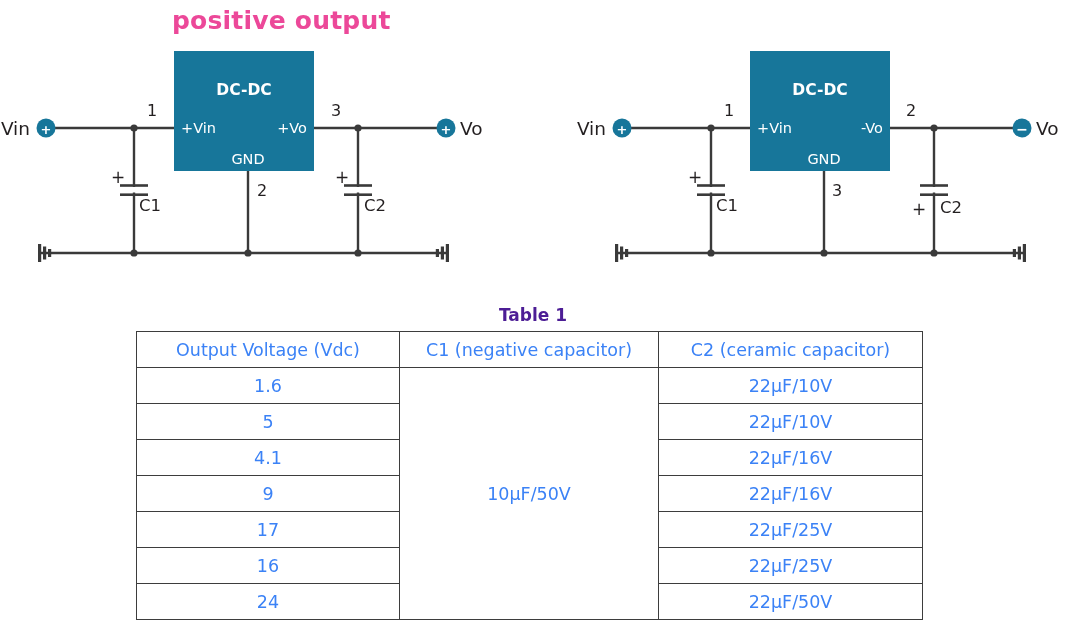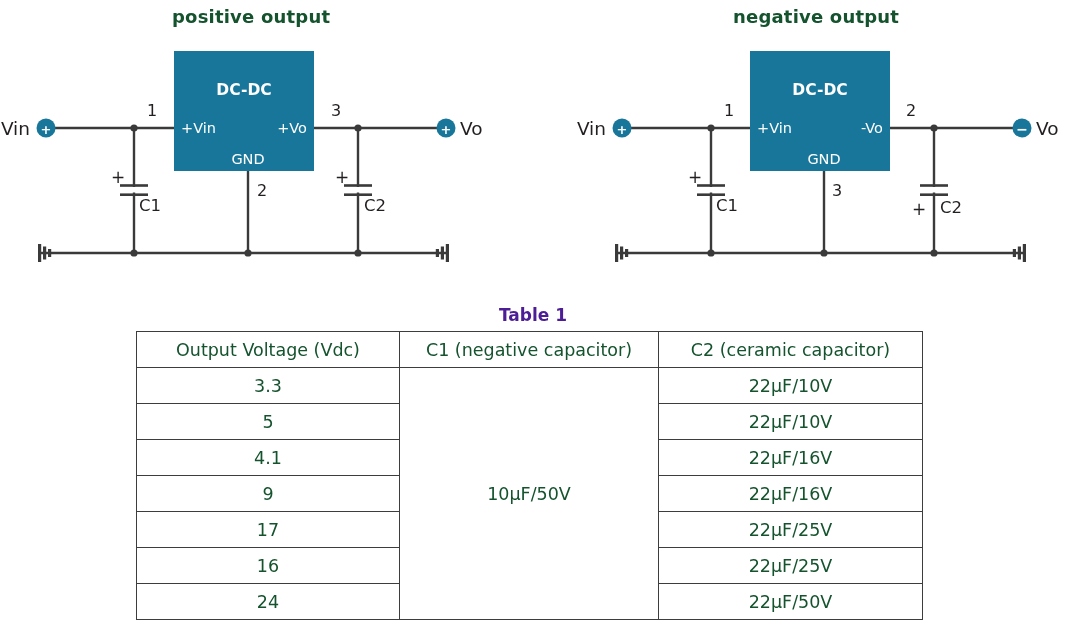--- a/index.html
+++ b/index.html
@@ -1,43 +1,42 @@
 <!DOCTYPE html>
 <html><head>
 <meta charset="utf-8">
 <style>
   html,body{margin:0;padding:0;background:#ffffff;}
   body{width:1066px;height:623px;position:relative;overflow:hidden;
        font-family:"DejaVu Sans",sans-serif;color:#231f20;}
   .stage{position:absolute;left:0;top:0;width:1066px;height:623px;}
   svg.circuit{position:absolute;left:0;top:0;width:1066px;height:300px;}
   .ttl{position:absolute;font-family:"DejaVu Sans",sans-serif;font-weight:bold;
-       font-size:18px;color:#14532d;letter-spacing:.2px;white-space:nowrap;text-align:right;}
+       font-size:25px;color:#ec4899;letter-spacing:.2px;white-space:nowrap;text-align:right;}
   #title-pos{left:172px;top:6px;}
   #title-neg{left:733px;top:6px;}
 
   
   .tbl-title{position:absolute;left:0;top:305px;width:1066px;text-align:center;
              font-weight:bold;font-size:17px;color:#4c1d95;}
   table.spec{position:absolute;left:136px;top:331px;width:786px;
              border-collapse:collapse;table-layout:fixed;}
   table.spec td,table.spec th{border:1px solid #3d3d3d;font-weight:normal;
-             font-size:17.5px;color:#14532d;text-align:center;height:35px;
+             font-size:17.5px;color:#3b82f6;text-align:center;height:35px;
              padding:0;line-height:34px;}
   table.spec col.c1{width:263px;}
   table.spec col.c2{width:259px;}
   table.spec col.c3{width:264px;}
 </style>
 </head>
 <body>
 
 <div class="stage">
 
   <div class="ttl" id="title-pos">positive output</div>
-  <div class="ttl" id="title-neg">negative output</div>
 
   <svg class="circuit" viewBox="0 0 1066 300">
     <defs>
       <g id="gnd-left">
         <rect x="0" y="-9" width="3.2" height="18" fill="#3a3a3a"></rect>
         <rect x="5" y="-6.5" width="3.2" height="13" fill="#3a3a3a"></rect>
         <rect x="10" y="-4" width="3.2" height="8" fill="#3a3a3a"></rect>
       </g>
       <g id="gnd-right">
         <rect x="-3.2" y="-9" width="3.2" height="18" fill="#3a3a3a"></rect>
@@ -187,21 +186,21 @@
       </colgroup>
     <thead>
       <tr>
         <th>Output Voltage (Vdc)</th>
         <th>C1 (negative capacitor)</th>
         <th>C2 (ceramic capacitor)</th>
       </tr>
     </thead>
     <tbody>
       <tr>
-        <td>3.3</td>
+        <td>1.6</td>
         <td rowspan="7">10μF/50V</td>
         <td>22μF/10V</td>
       </tr>
       <tr>
         <td>5</td>
         <td>22μF/10V</td>
       </tr>
       <tr>
         <td>4.1</td>
         <td>22μF/16V</td>

